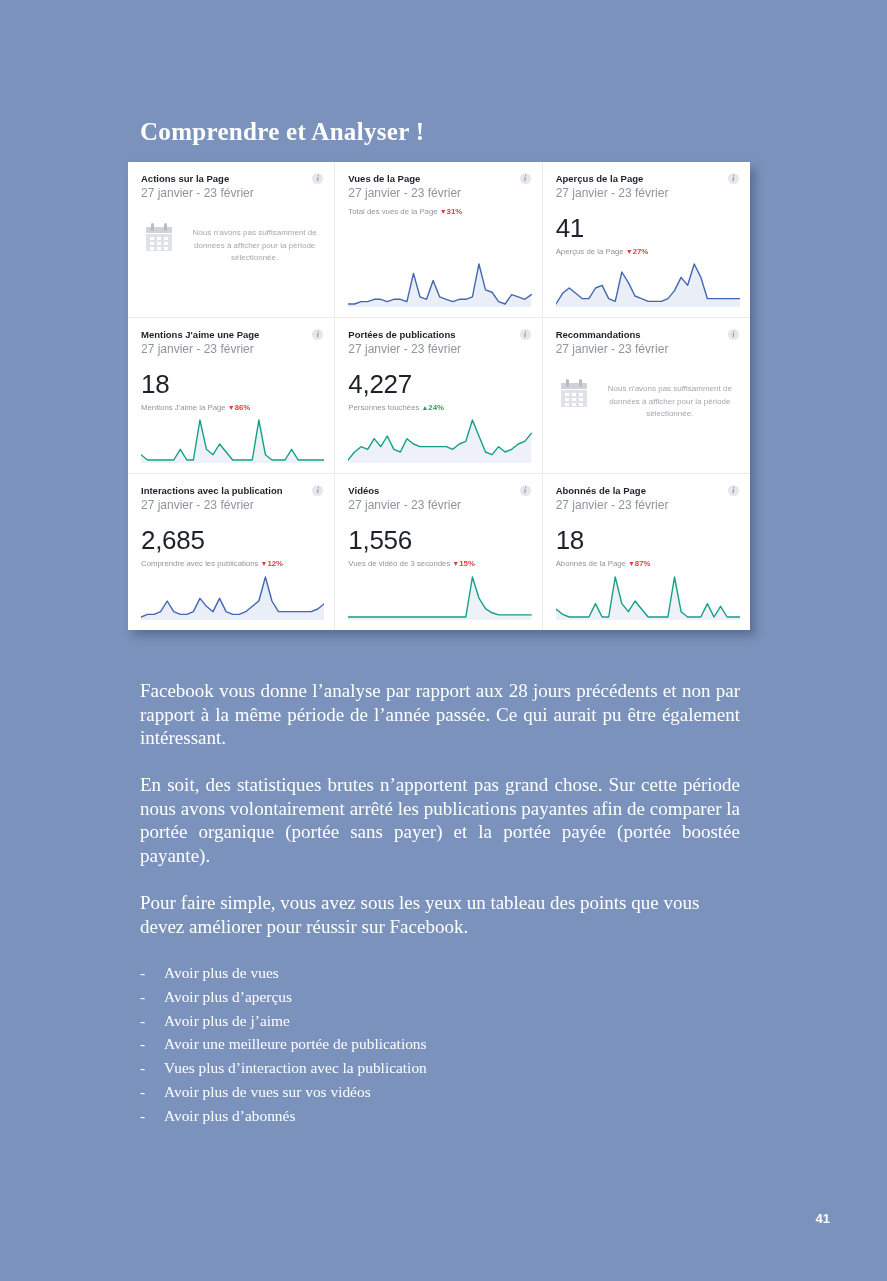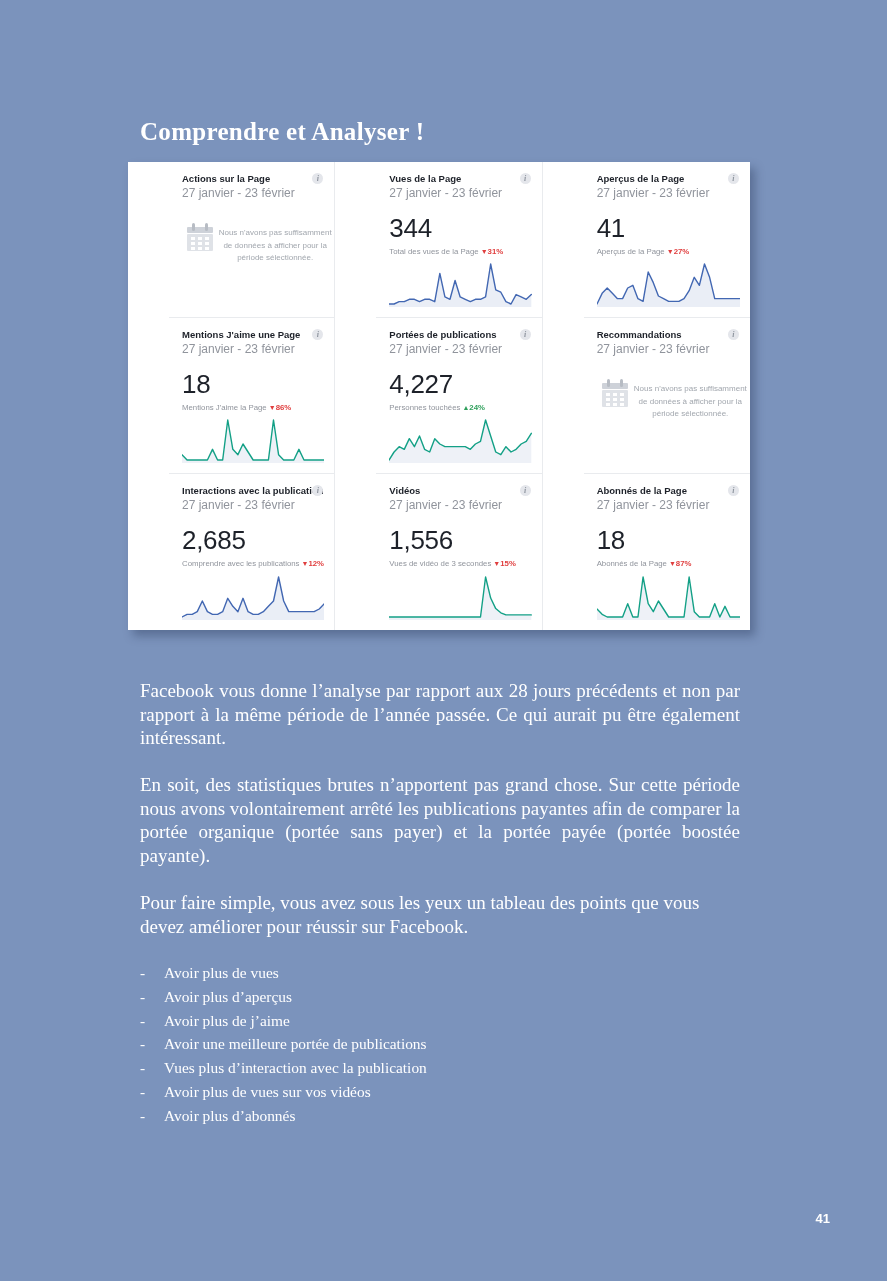--- a/index.html
+++ b/index.html
@@ -49,21 +49,20 @@
     overflow: hidden;
   }
   .card {
     position: relative;
     background: #ffffff;
     border-right: 1px solid #e9ebee;
     border-bottom: 1px solid #e9ebee;
     padding: 11px 2px 0 13px;
     box-sizing: border-box;
     overflow: hidden;
-    margin-left: 41px;
   }
   .card:nth-child(3n) { border-right: none; }
   .card:nth-child(n+7) { border-bottom: none; }
 
   .card-title {
     font-size: 9.5px;
     font-weight: bold;
     color: #1d2129;
     line-height: 1.2;
     padding-right: 18px;
@@ -209,21 +208,20 @@
                 <rect x="23" y="26" width="4" height="3"></rect>
               </g>
             </svg></div>
           <div class="empty-msg">Nous n'avons pas suffisamment de données à afficher pour la période sélectionnée.</div>
         </div>
       </div>
       <div class="card">
         <div class="card-title">Vues de la Page</div>
         <div class="card-sub">27 janvier - 23 février</div>
         <div class="info-icon">i</div>
-        <div class="metric">344</div>
         <div class="metric-label"><span>Total des vues de la Page</span><span class="delta down"><span class="arrow">▼</span><span>31%</span></span></div>
         <div class="spark">
           <svg viewBox="0 0 180 48" preserveAspectRatio="none">
             <path d="M0.00,45.00 L6.43,45.00 L12.86,42.65 L19.29,42.65 L25.71,40.29 L32.14,40.29 L38.57,42.65 L45.00,40.29 L51.43,40.29 L57.86,42.65 L64.29,14.41 L70.71,37.94 L77.14,40.29 L83.57,21.47 L90.00,37.94 L96.43,40.29 L102.86,42.65 L109.29,40.29 L115.71,40.29 L122.14,37.94 L128.57,5.00 L135.00,30.88 L141.43,33.24 L147.86,42.65 L154.29,45.00 L160.71,35.59 L167.14,37.94 L173.57,40.29 L180.00,35.59 L180,48 L0,48 Z" fill="#eaeef6"></path>
             <path d="M0.00,45.00 L6.43,45.00 L12.86,42.65 L19.29,42.65 L25.71,40.29 L32.14,40.29 L38.57,42.65 L45.00,40.29 L51.43,40.29 L57.86,42.65 L64.29,14.41 L70.71,37.94 L77.14,40.29 L83.57,21.47 L90.00,37.94 L96.43,40.29 L102.86,42.65 L109.29,40.29 L115.71,40.29 L122.14,37.94 L128.57,5.00 L135.00,30.88 L141.43,33.24 L147.86,42.65 L154.29,45.00 L160.71,35.59 L167.14,37.94 L173.57,40.29 L180.00,35.59" fill="none" stroke="#4267b2" stroke-width="1.4" stroke-linejoin="round" stroke-linecap="round" vector-effect="non-scaling-stroke"></path>
           </svg>
         </div>
       </div>
       <div class="card">
         <div class="card-title">Aperçus de la Page</div>

